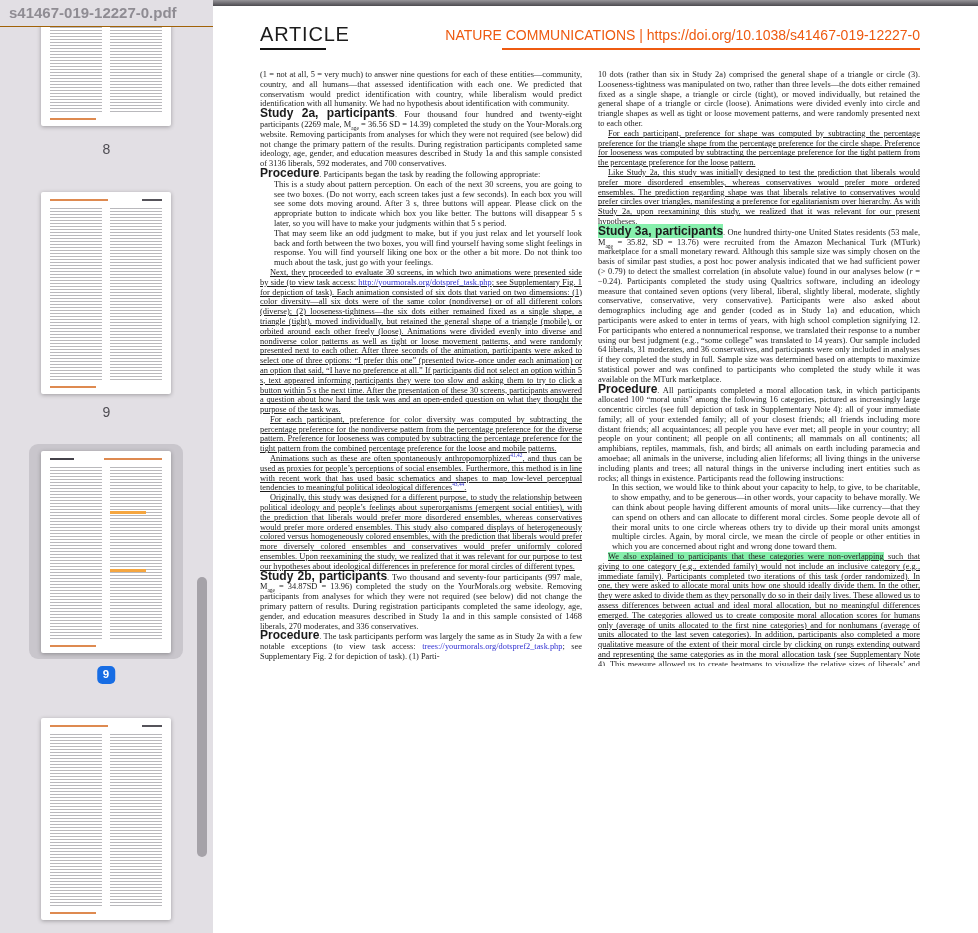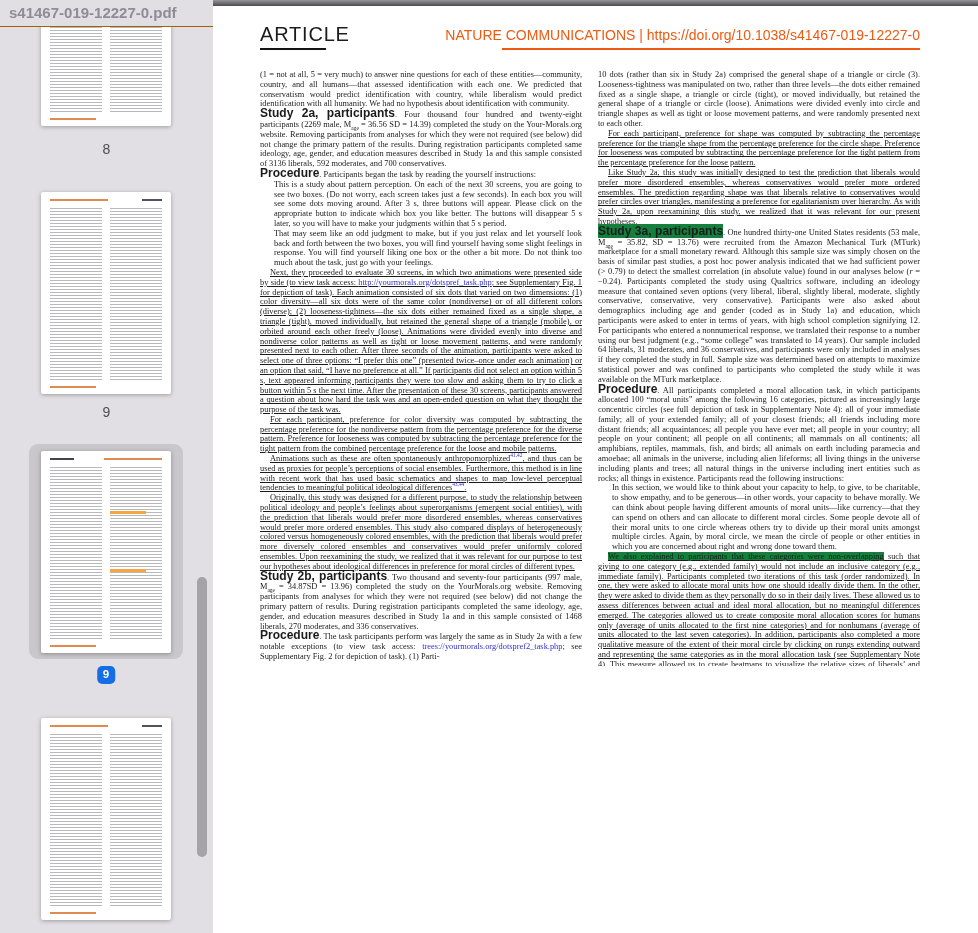--- a/index.html
+++ b/index.html
@@ -52,21 +52,21 @@
   .cols{position:absolute;left:47px;top:70px;width:660px;height:863px;display:flex;gap:16px;overflow:hidden;}
   .col{width:322px;font-family:"Liberation Serif",serif;font-size:8.4px;line-height:9.8px;color:#1b1b1b;text-align:justify;}
   .col p{margin:0;}
   .p-head{margin-top:16px;}
   .p-quote{margin:8px 0;padding-left:14px;}
   .p-ind{text-indent:10px;text-decoration:underline;}
   .sg-head{font-family:"Liberation Sans",sans-serif;font-weight:700;font-size:12px;}
   .sg-link{color:#3030cf;text-decoration:none;}
   .sg-sup{vertical-align:super;font-size:5.4px;line-height:0;color:#3030cf;}
   .sg-sub{vertical-align:sub;font-size:5.4px;line-height:0;}
-  .sg-hl{background:#15803d;}
+  .sg-hl{background:#86efac;}
   .sg-i{font-style:italic;}
 </style>
 </head>
 <body>
 
 <div class="sidebar">
   <div class="thumbs" id="thumbs">
       <div class="thumb-page v-a" style="top: -76px;">
         <div class="mcol mcol-a"></div>
         <div class="mcol mcol-b"></div>
@@ -115,21 +115,21 @@
     <div class="page-head">
       <div class="article-label">ARTICLE</div>
       <div class="journal">NATURE COMMUNICATIONS | https://doi.org/10.1038/s41467-019-12227-0</div>
       <div class="rule-black"></div>
       <div class="rule-orange"></div>
     </div>
     <div class="cols">
       <div class="col">
           <p class="p-cont"><span>(1 = not at all, 5 = very much) to answer nine questions for each of these entities—community, country, and all humans—that assessed identification with each one. We predicted that conservatism would predict identification with country, while liberalism would predict identification with all humanity. We had no hypothesis about identification with community.</span></p>
           <p class="p-head"><span class="sg-head">Study 2a, participants</span><span>. Four thousand four hundred and twenty-eight participants (2269 male, M</span><span class="sg-sub">age</span><span> = 36.56 SD = 14.39) completed the study on the Your-Morals.org website. Removing participants from analyses for which they were not required (see below) did not change the primary pattern of the results. During registration participants completed same ideology, age, gender, and education measures described in Study 1a and this sample consisted of 3136 liberals, 592 moderates, and 700 conservatives.</span></p>
-          <p class="p-head"><span class="sg-head">Procedure</span><span>. Participants began the task by reading the yourself instructions:</span></p>
+          <p class="p-head"><span class="sg-head">Procedure</span><span>. Participants began the task by reading the following appropriate:</span></p>
           <p class="p-quote"><span>This is a study about pattern perception. On each of the next 30 screens, you are going to see two boxes. (Do not worry, each screen takes just a few seconds). In each box you will see some dots moving around. After 3 s, three buttons will appear. Please click on the appropriate button to indicate which box you like better. The buttons will disappear 5 s later, so you will have to make your judgments within that 5 s period.</span></p>
           <p class="p-quote"><span>That may seem like an odd judgment to make, but if you just relax and let yourself look back and forth between the two boxes, you will find yourself having some slight feelings in response. You will find yourself liking one box or the other a bit more. Do not think too much about the task, just go with your feelings.</span></p>
           <p class="p-ind"><span>Next, they proceeded to evaluate 30 screens, in which two animations were presented side by side (to view task access: </span><a href="#" class="sg-link">http://yourmorals.org/dotspref_task.php</a><span>; see Supplementary Fig. 1 for depiction of task). Each animation consisted of six dots that varied on two dimensions: (1) color diversity—all six dots were of the same color (nondiverse) or of all different colors (diverse); (2) looseness-tightness—the six dots either remained fixed as a single shape, a triangle (tight), moved individually, but retained the general shape of a triangle (mobile), or orbited around each other freely (loose). Animations were divided evenly into diverse and nondiverse color patterns as well as tight or loose movement patterns, and were randomly presented next to each other. After three seconds of the animation, participants were asked to select one of three options: “I prefer this one” (presented twice–once under each animation) or an option that said, “I have no preference at all.” If participants did not select an option within 5 s, text appeared informing participants they were too slow and asking them to try to click a button within 5 s the next time. After the presentation of these 30 screens, participants answered a question about how hard the task was and an open-ended question on what they thought the purpose of the task was.</span></p>
           <p class="p-ind"><span>For each participant, preference for color diversity was computed by subtracting the percentage preference for the nondiverse pattern from the percentage preference for the diverse pattern. Preference for looseness was computed by subtracting the percentage preference for the tight pattern from the combined percentage preference for the loose and mobile patterns.</span></p>
           <p class="p-ind"><span>Animations such as these are often spontaneously anthropomorphized</span><span class="sg-sup">41,42</span><span>, and thus can be used as proxies for people’s perceptions of social ensembles. Furthermore, this method is in line with recent work that has used basic schematics and shapes to map low-level perceptual tendencies to meaningful political ideological differences</span><span class="sg-sup">43,44</span><span>.</span></p>
           <p class="p-ind"><span>Originally, this study was designed for a different purpose, to study the relationship between political ideology and people’s feelings about superorganisms (emergent social entities), with the prediction that liberals would prefer more disordered ensembles, whereas conservatives would prefer more ordered ensembles. This study also compared displays of heterogeneously colored versus homogeneously colored ensembles, with the prediction that liberals would prefer more diversely colored ensembles and conservatives would prefer uniformly colored ensembles. Upon reexamining the study, we realized that it was relevant for our purpose to test our hypotheses about ideological differences in preference for moral circles of different types.</span></p>
           <p class="p-head"><span class="sg-head">Study 2b, participants</span><span>. Two thousand and seventy-four participants (997 male, M</span><span class="sg-sub">age</span><span> = 34.87SD = 13.96) completed the study on the YourMorals.org website. Removing participants from analyses for which they were not required (see below) did not change the primary pattern of results. During registration participants completed the same ideology, age, gender, and education measures described in Study 1a and in this sample consisted of 1468 liberals, 270 moderates, and 336 conservatives.</span></p>
           <p class="p-head"><span class="sg-head">Procedure</span><span>. The task participants perform was largely the same as in Study 2a with a few notable exceptions (to view task access: </span><a href="#" class="sg-link">trees://yourmorals.org/dotspref2_task.php</a><span>; see Supplementary Fig. 2 for depiction of task). (1) Parti-</span></p>
         </div>
       <div class="col">

